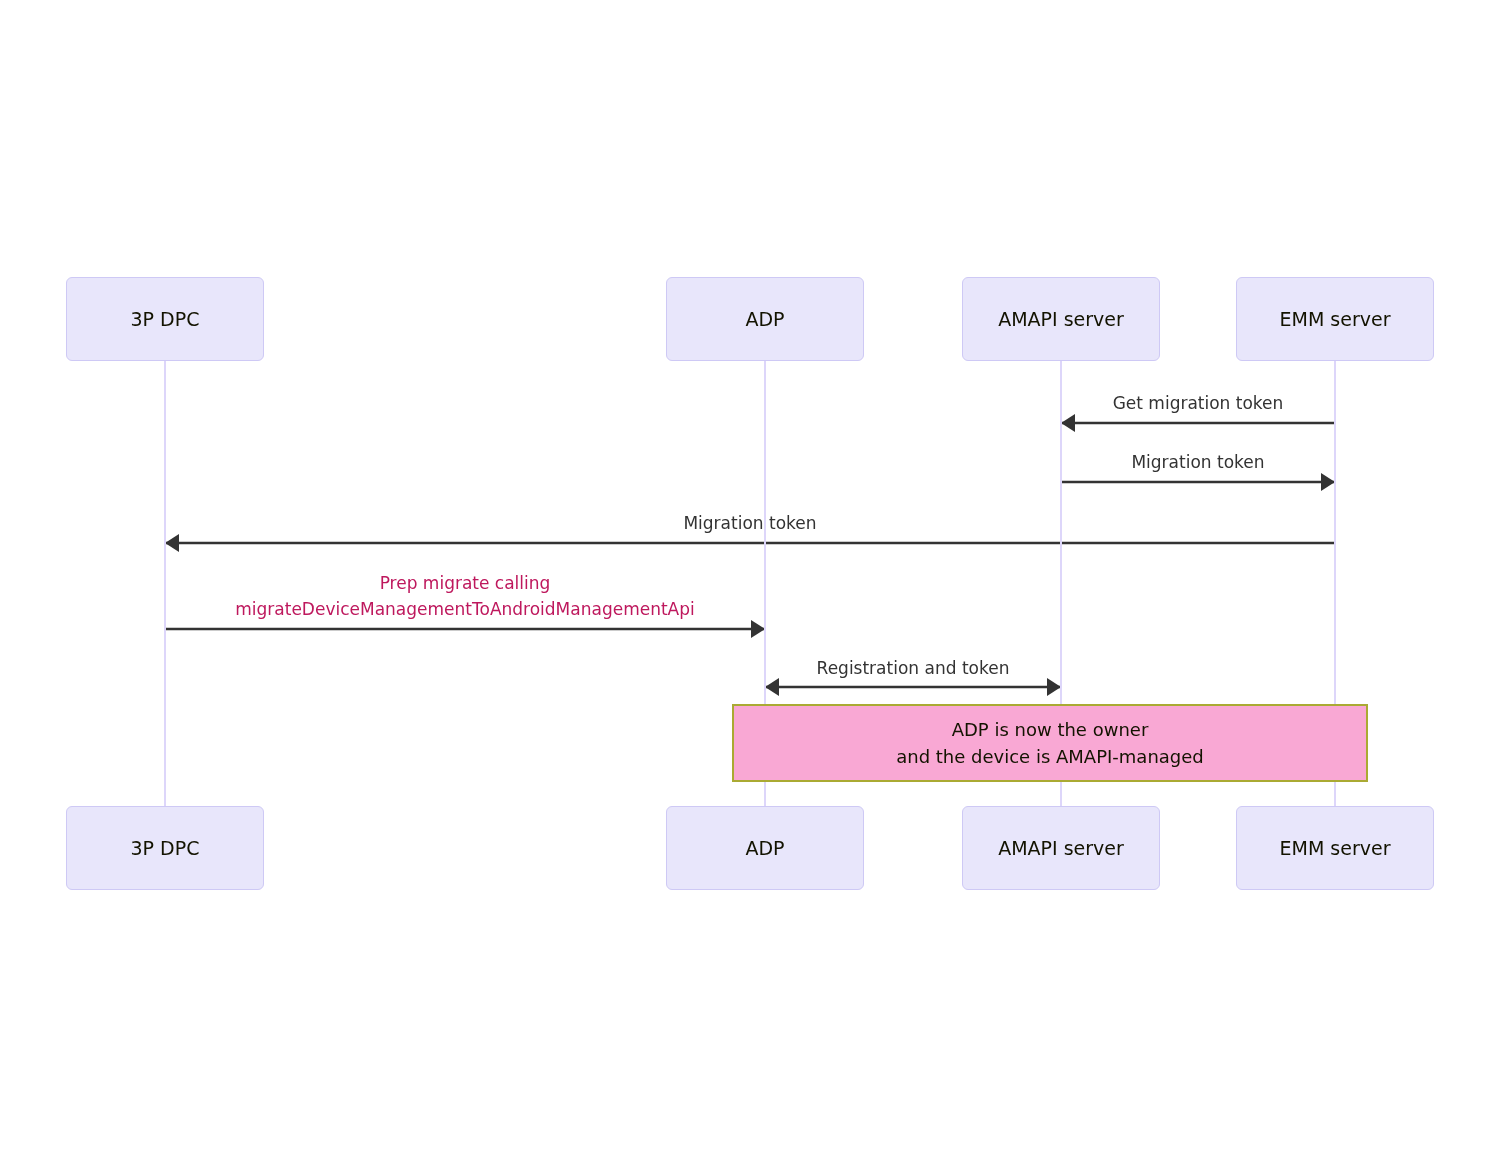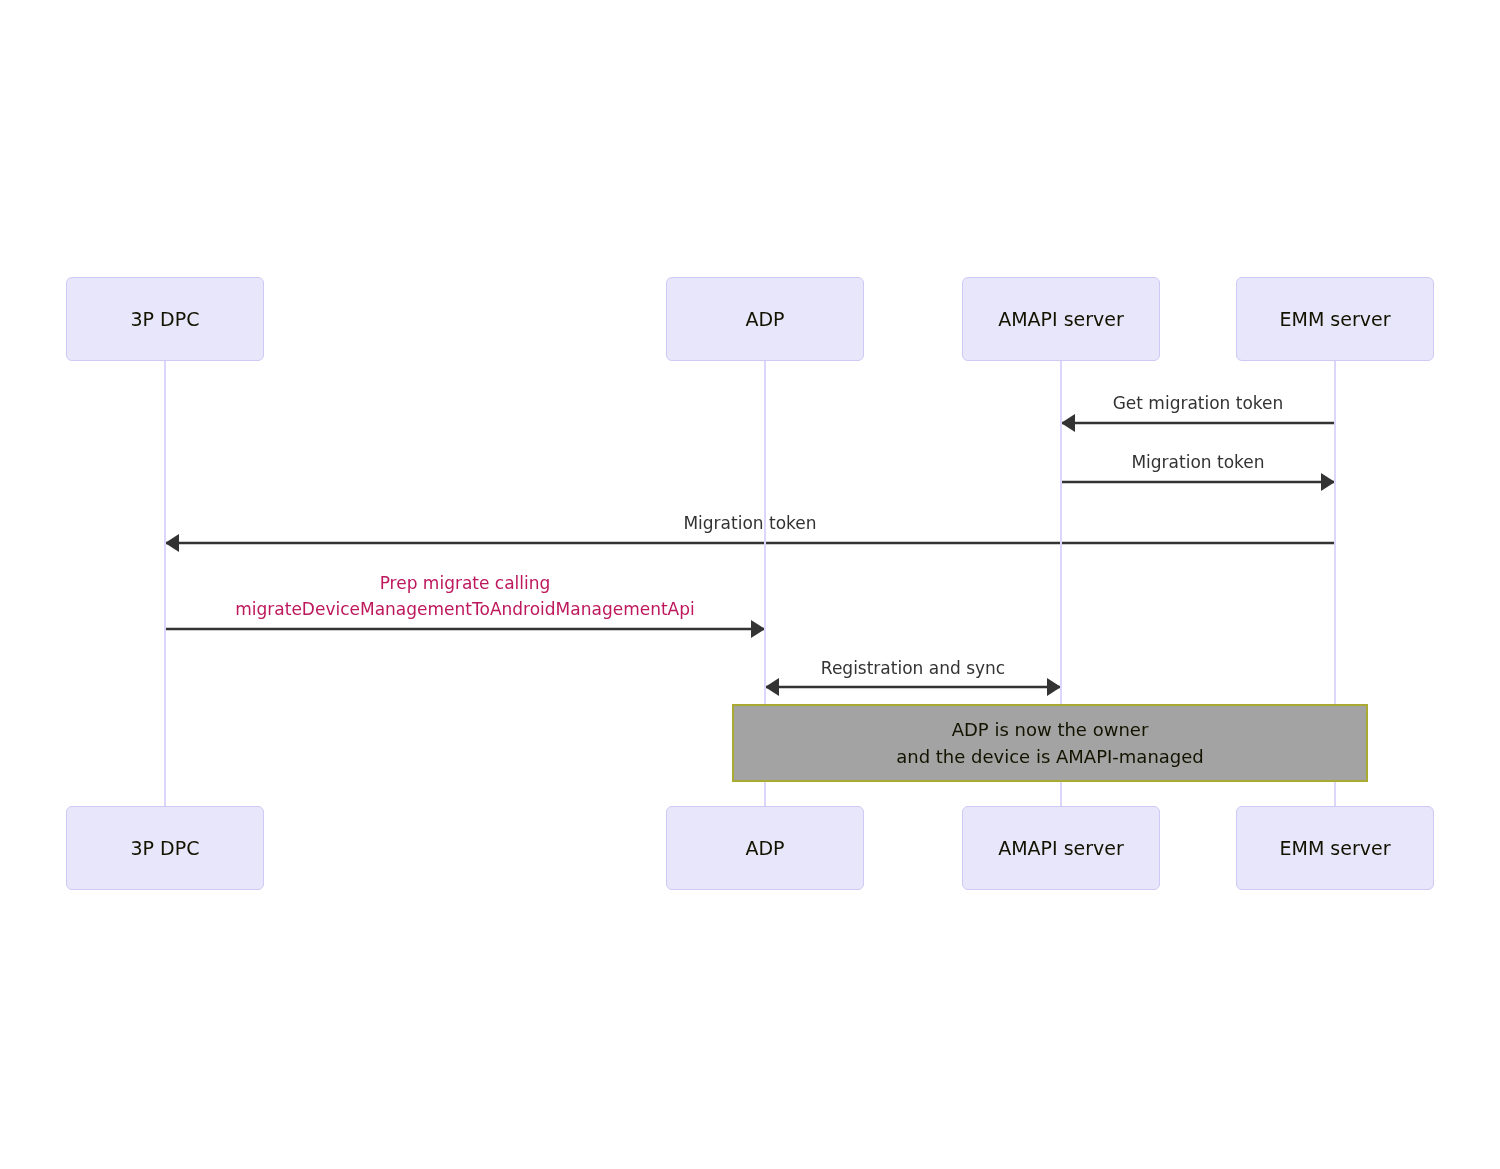--- a/index.html
+++ b/index.html
@@ -140,22 +140,22 @@
       <div class="actor-box" style="left: 1236px; top: 806px; width: 198px; height: 84px; background: rgb(232, 230, 251); border-color: rgb(206, 201, 245);">
         <span class="actor-label" style="color: rgb(19, 19, 0);">EMM server</span>
       </div>
     </div>
   <div id="labels-layer">
       <div class="msg-label" style="color: rgb(51, 51, 51); left: 748px; width: 900px; top: 390px;">Get migration token</div>
       <div class="msg-label" style="color: rgb(51, 51, 51); left: 748px; width: 900px; top: 449px;">Migration token</div>
       <div class="msg-label" style="color: rgb(51, 51, 51); left: 300px; width: 900px; top: 510px;">Migration token</div>
       <div class="msg-label" style="color: #be185d; left: 15px; width: 900px; top: 570px;">Prep migrate calling
 migrateDeviceManagementToAndroidManagementApi</div>
-      <div class="msg-label" style="color: rgb(51, 51, 51); left: 463px; width: 900px; top: 655px;">Registration and sync</div>
+      <div class="msg-label" style="color: rgb(51, 51, 51); left: 463px; width: 900px; top: 655px;">Registration and token</div>
     </div>
   <div id="notes-layer">
-      <div class="note-box" style="left: 732px; top: 704px; width: 636px; height: 78px; background: #a3a3a3; border-color: rgb(170, 170, 51);">
+      <div class="note-box" style="left: 732px; top: 704px; width: 636px; height: 78px; background: #f9a8d4; border-color: rgb(170, 170, 51);">
         <div class="note-text" style="color: rgb(19, 19, 0);">ADP is now the owner
 and the device is AMAPI-managed</div>
       </div>
     </div>
 
 </div>
 
 </body></html>

